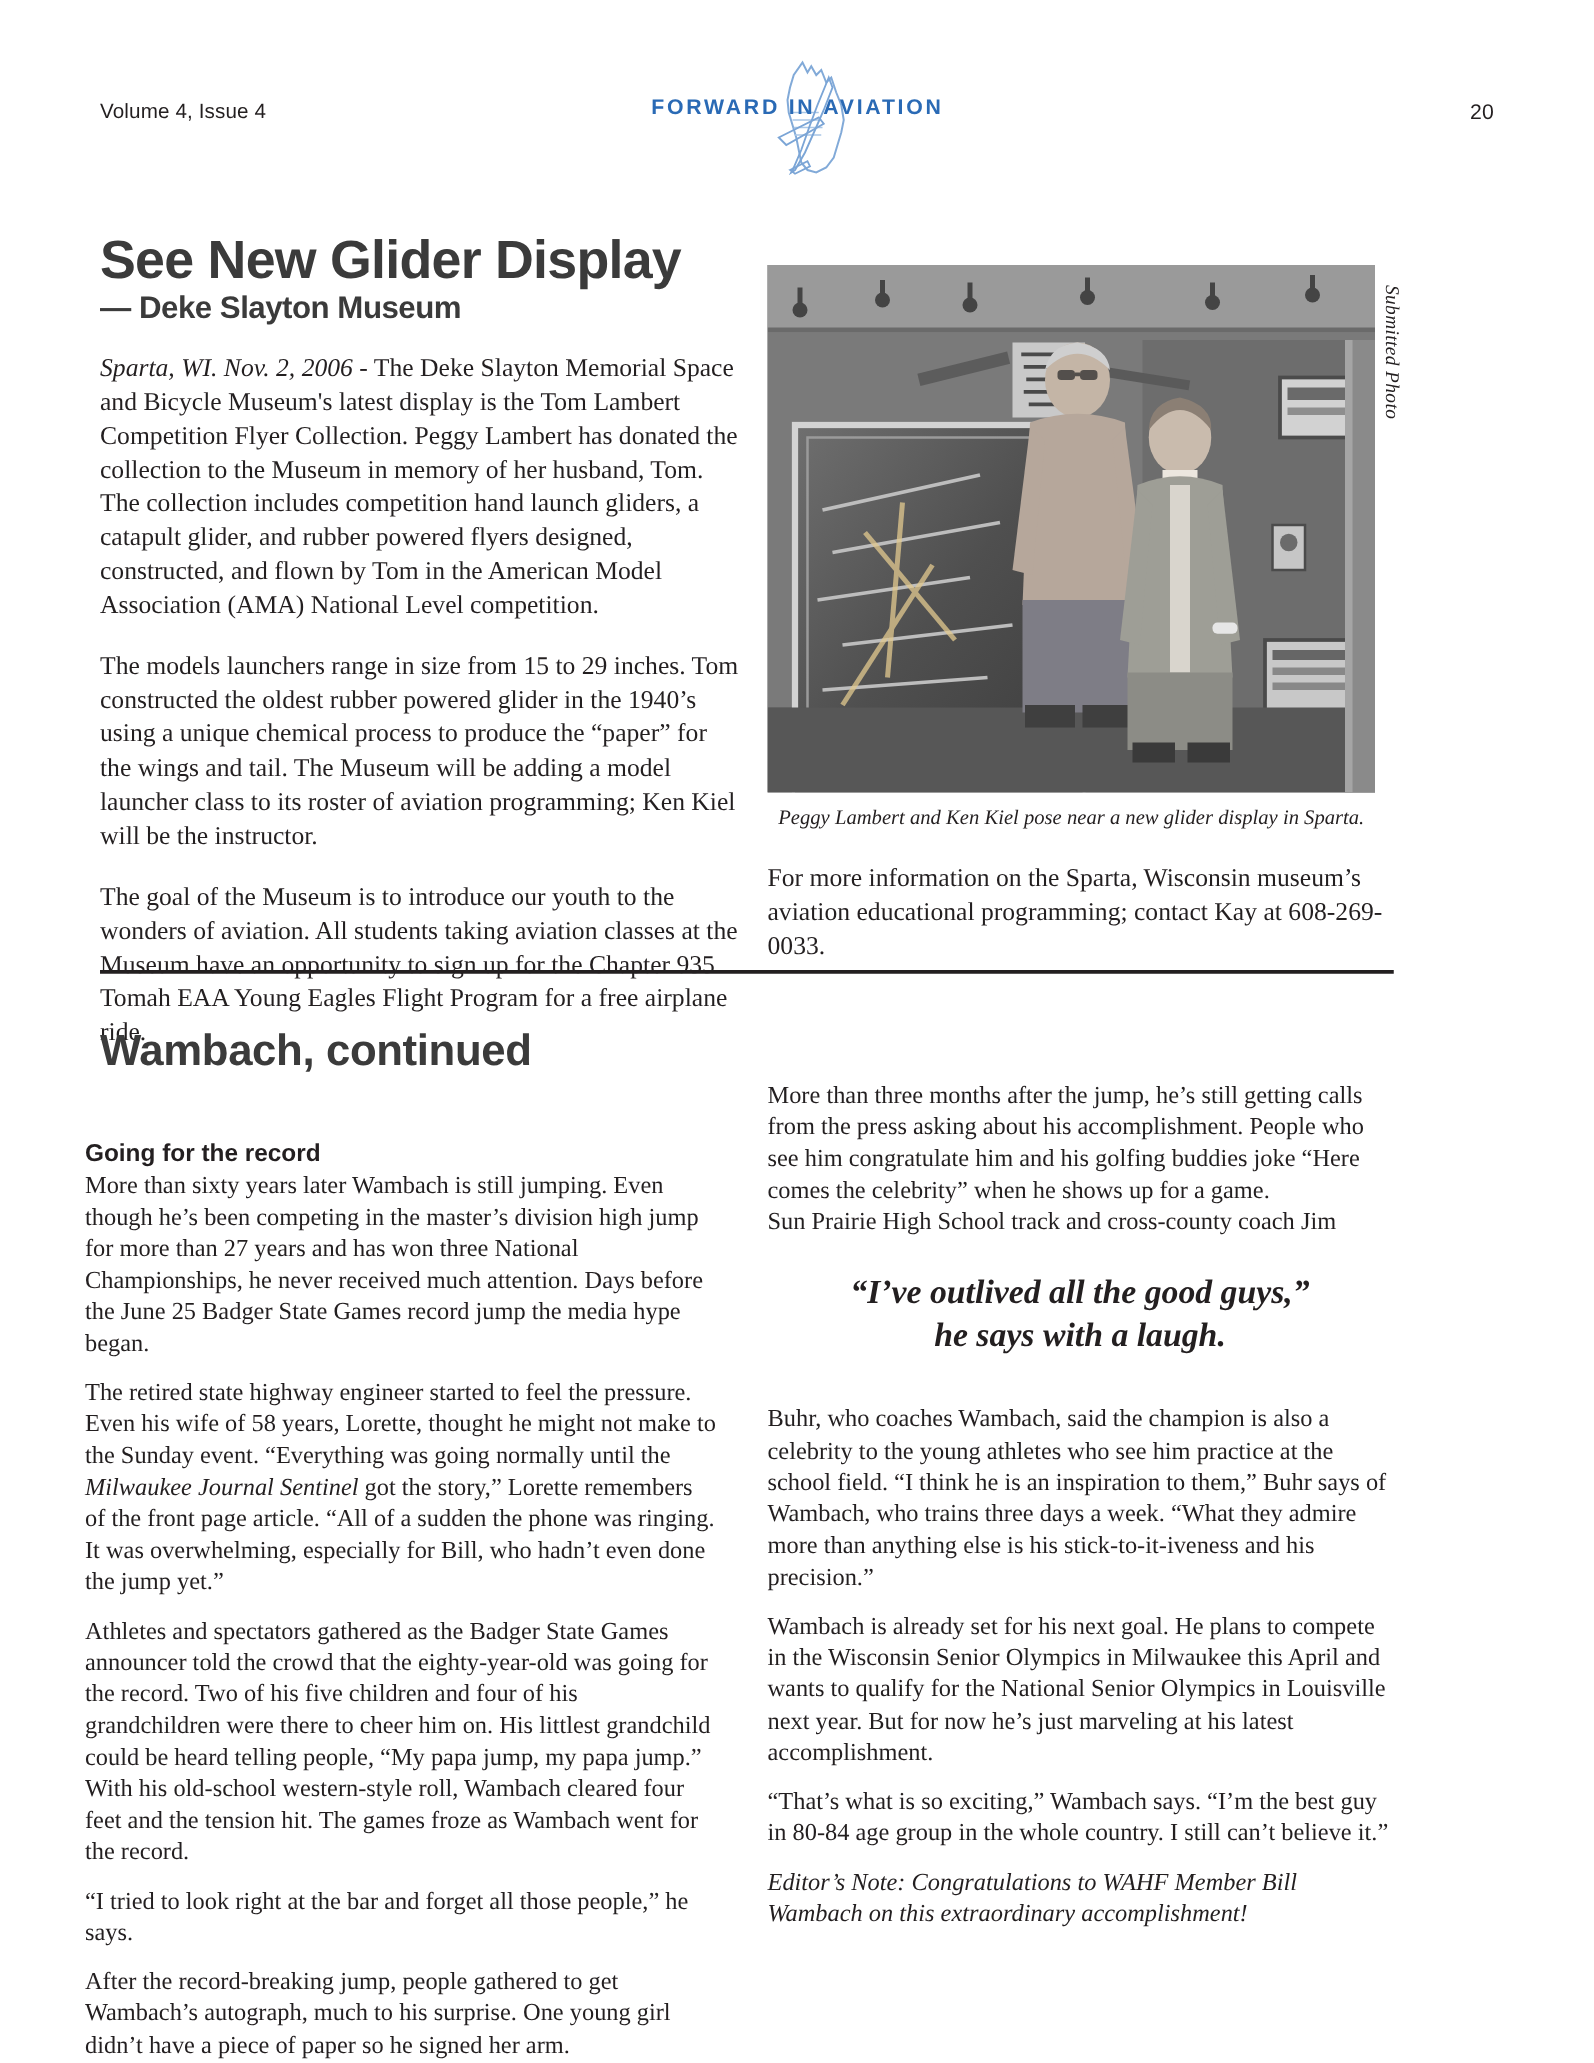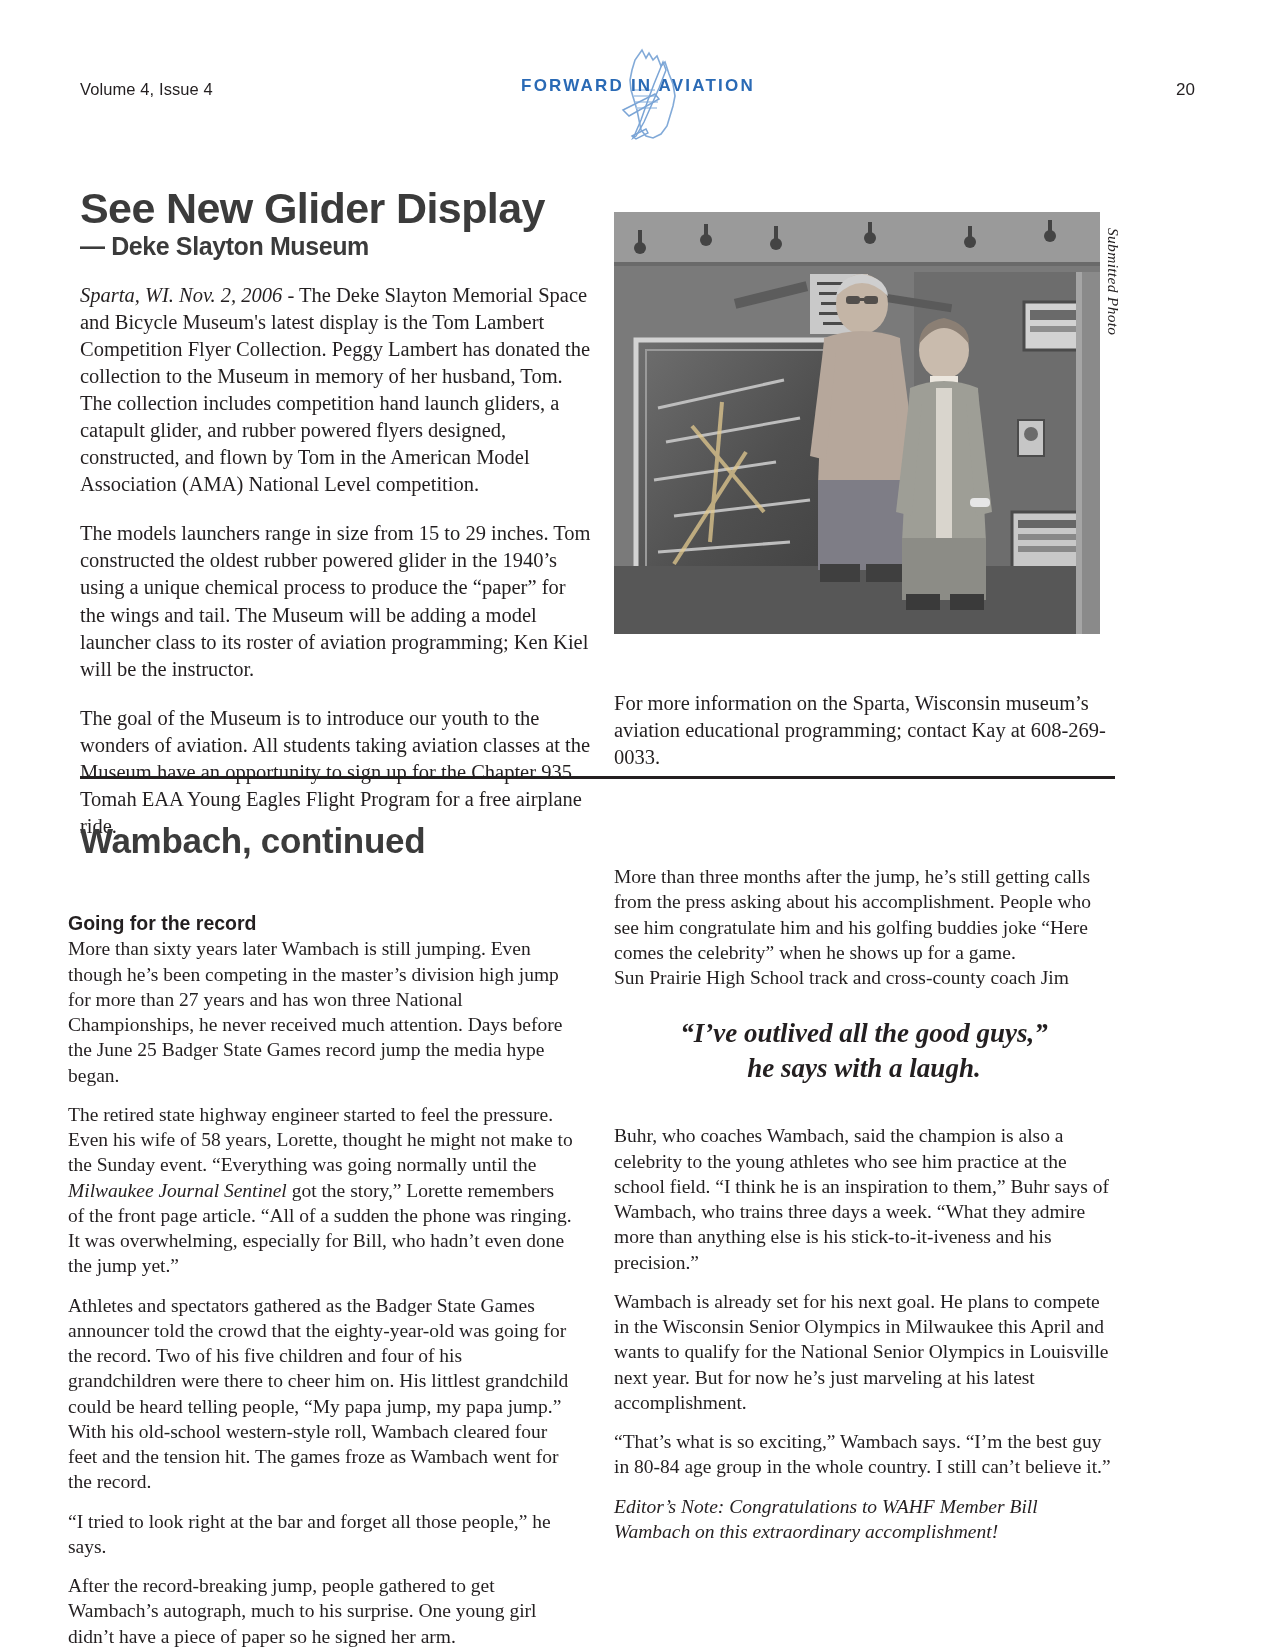--- a/index.html
+++ b/index.html
@@ -356,20 +356,21 @@
         <rect x="288" y="326" width="84" height="62" fill="#8c8c86"></rect>
         <rect x="292" y="382" width="34" height="16" fill="#3a3a3a"></rect>
         <rect x="336" y="382" width="34" height="16" fill="#3a3a3a"></rect>
       </g>
 
       <rect x="466" y="60" width="20" height="362" fill="#8a8a8a"></rect>
       <rect x="462" y="60" width="6" height="362" fill="#a5a5a5"></rect>
     </svg>
   </div>
   <div class="photo-credit">Submitted Photo</div>
+  <div class="photo-caption">Peggy Lambert and Ken Kiel pose  near a new glider display in Sparta.</div>
 
   <div class="col-right-1">
     <p>For more information on the Sparta, Wisconsin museum’s aviation educational programming; contact Kay at 608-269-0033.</p>
   </div>
 
   <div class="rule-main"></div>
 
   <h2 class="section-heading">Wambach, continued</h2>
 
   <div class="col-left-2">

